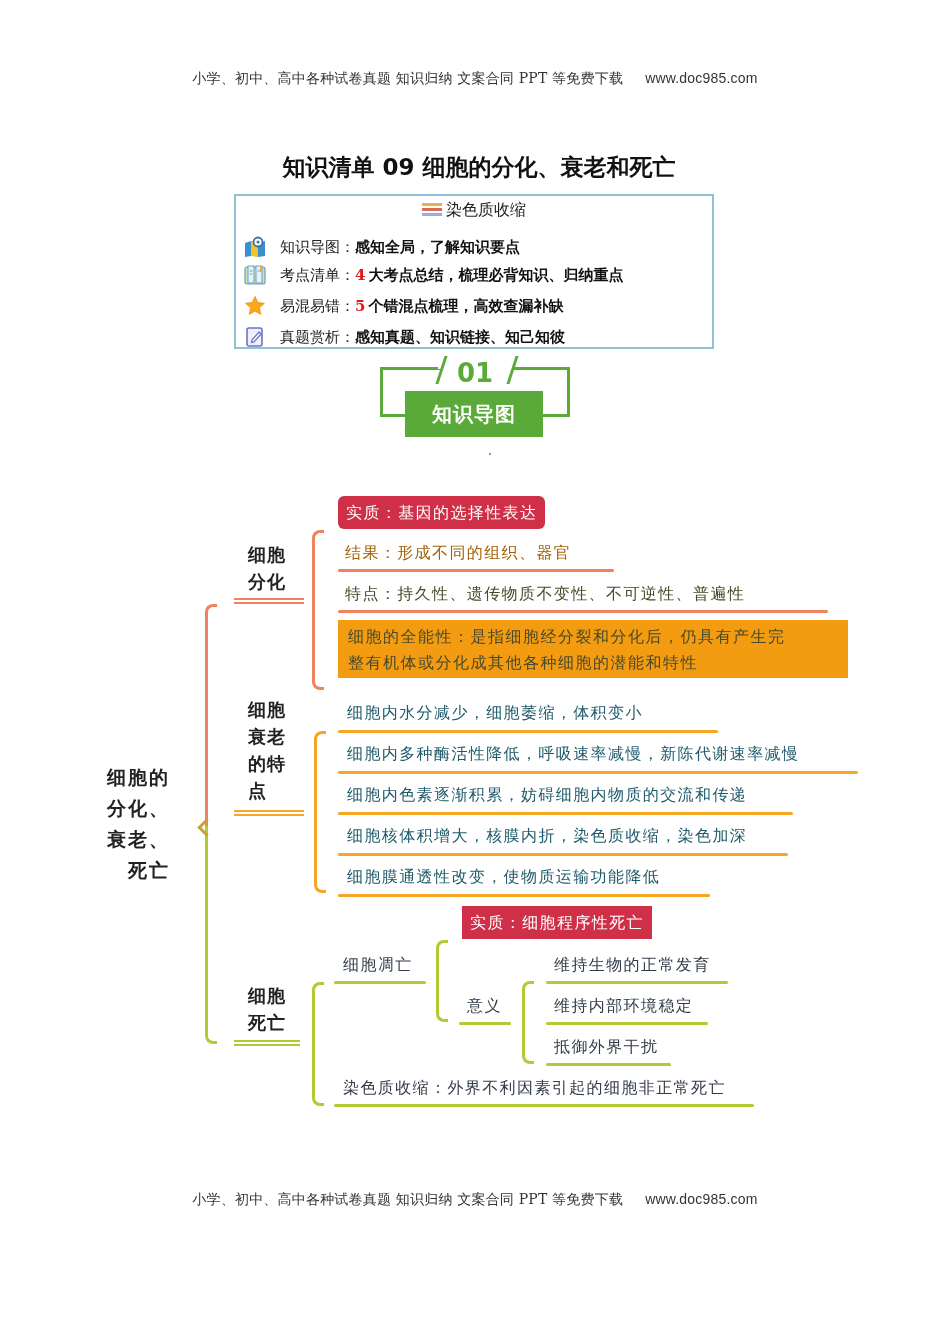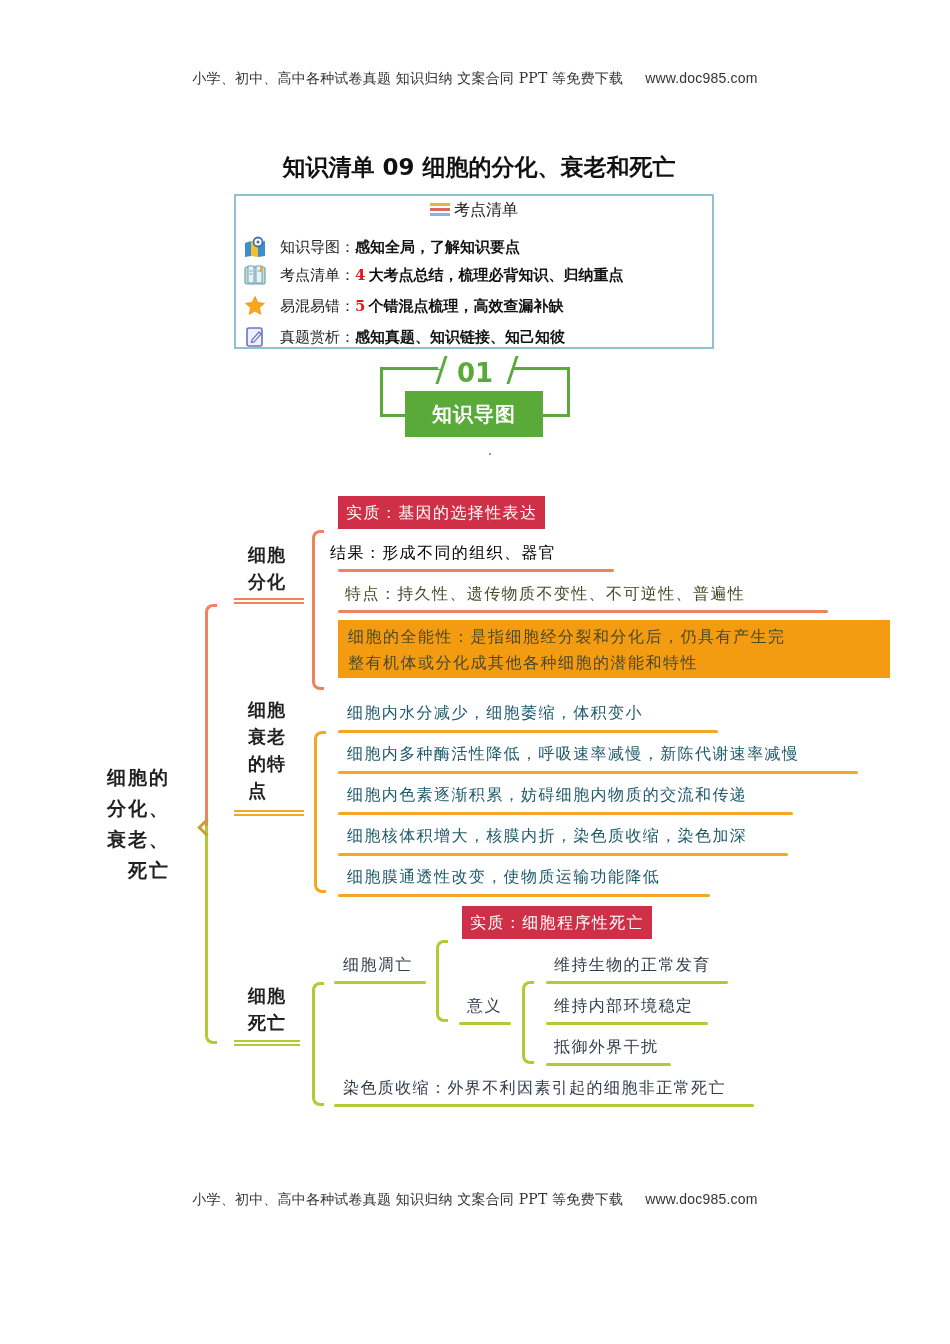--- a/index.html
+++ b/index.html
@@ -55,21 +55,21 @@
 <div class="header-line">
   <span>小学、初中、高中各种试卷真题  知识归纳  文案合同  PPT 等免费下载</span><span class="site">www.doc985.com</span>
 </div>
 
 <div class="doc-title">知识清单 09 细胞的分化、衰老和死亡</div>
 
 <div class="overview-box">
   <div class="overview-head">
     <span class="list-icon">
       <i style="top:0;background:#e8b04c"></i><i style="top:5px;background:#d86a5a"></i><i style="top:10px;background:#8fb0e0"></i>
-    </span><span>考点清单</span>
+    </span><span>染色质收缩</span>
   </div>
 
   <div class="ov-row" style="top:38px">
     <span class="ico">
       <svg width="22" height="22" viewBox="0 0 22 22">
         <path d="M1 7 L7 5 L7 20 L1 21 Z" fill="#3a8fd0"></path>
         <path d="M7 5 L14 7 L14 21 L7 20 Z" fill="#f2c12e"></path>
         <path d="M14 7 L21 5 L21 20 L14 21 Z" fill="#3a8fd0"></path>
         <circle cx="14" cy="6" r="4.5" fill="#fff" stroke="#3a6fb0" stroke-width="1.8"></circle>
         <circle cx="14" cy="6" r="1.5" fill="#3a6fb0"></circle>
@@ -144,29 +144,29 @@
   <div style="position:absolute;left:200px;top:821px;width:10px;height:10px;border-right:3px solid #c4a23a;border-bottom:3px solid #c4a23a;transform:rotate(135deg);"></div>
 
   <div class="branch-label" style="left:248px;top:541px;">
     <div>细胞</div>
     <div>分化</div>
   </div>
   <div class="dbl-line" style="left:234px;top:598px;width:70px;background:#f0825e;border-top:2px solid #f0825e;border-bottom:2px solid #f0825e;height:2px;background:transparent;"></div>
 
   <div class="brace" style="left:312px;top:530px;height:160px;border-color:#f0825e;"></div>
 
-  <div class="red-box" style="left:338px;top:496px;">实质：基因的选择性表达</div>
-
-  <div class="item" style="left:330px;top:543px;color:#000000;">结果：形成不同的组织、器官</div>
+  <div class="red-box" style="left:338px;top:496px;border-radius:6px;">实质：基因的选择性表达</div>
+
+  <div class="item" style="left:345px;top:543px;color:#a16207;">结果：形成不同的组织、器官</div>
   <div class="uline" style="left:338px;top:569px;width:276px;background:#f0825e;"></div>
 
   <div class="item" style="left:345px;top:584px;color:#4a4a2a;">特点：持久性、遗传物质不变性、不可逆性、普遍性</div>
   <div class="uline" style="left:338px;top:610px;width:490px;background:#f0825e;"></div>
 
-  <div class="orange-box" style="left:338px;top:620px;width:552px;height:58px;">
+  <div class="orange-box" style="left:338px;top:620px;width:510px;height:58px;">
     <div>细胞的全能性：是指细胞经分裂和分化后，仍具有产生完</div>
     <div>整有机体或分化成其他各种细胞的潜能和特性</div>
   </div>
 
   <div class="branch-label" style="left:248px;top:696px;">
     <div>细胞</div>
     <div>衰老</div>
     <div>的特</div>
     <div>点</div>
   </div>

